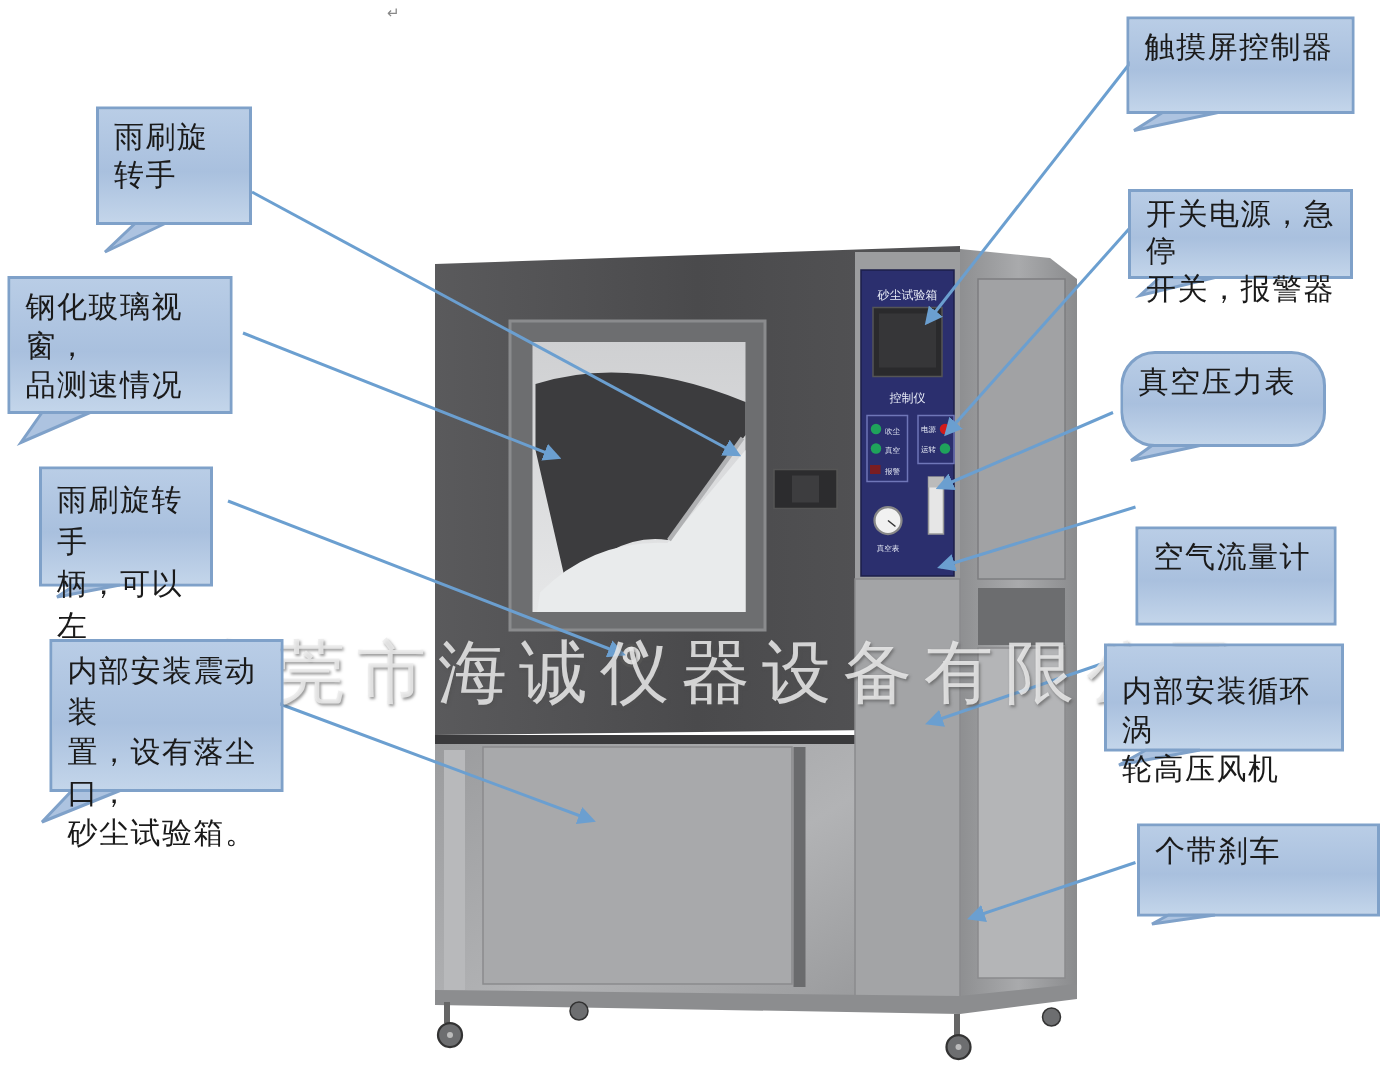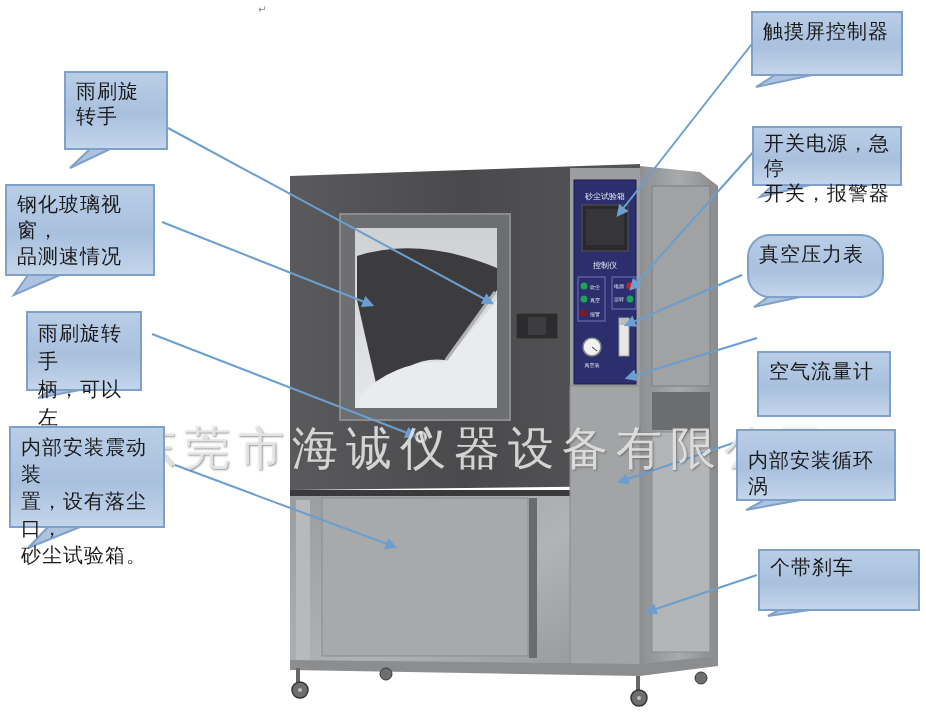--- a/index.html
+++ b/index.html
@@ -180,21 +180,21 @@
   <div class="callout" style="left:5px;top:184px;width:150px;height:92px;padding-top:5px;line-height:26px;">
     <div>钢化玻璃视窗，</div>
     <div>品测速情况</div>
   </div>
 
   <div class="callout" style="left:26px;top:311px;width:116px;height:80px;padding-top:6px;line-height:28px;">
     <div>雨刷旋转手</div>
     <div>柄，可以左</div>
   </div>
 
-  <div class="callout" style="left:9px;top:426px;width:156px;height:102px;padding-top:6px;line-height:27px;">
+  <div class="callout" style="left:33px;top:426px;width:156px;height:102px;padding-top:6px;line-height:27px;">
     <div>内部安装震动装</div>
     <div>置，设有落尘口，</div>
     <div>砂尘试验箱。</div>
   </div>
 
   <div class="callout" style="left:751px;top:11px;width:152px;height:65px;">
     <div>触摸屏控制器</div>
   </div>
 
   <div class="callout" style="left:752px;top:126px;width:150px;height:60px;padding-top:4px;font-family:Liberation Mono, monospace;">
@@ -205,19 +205,20 @@
   <div class="callout" style="left:747px;top:234px;width:137px;height:64px;border-radius:23px;">
     <div>真空压力表</div>
   </div>
 
   <div class="callout" style="left:757px;top:324px;width:134px;height:66px;margin-top:27px;">
     <div>空气流量计</div>
   </div>
 
   <div class="callout" style="left:736px;top:429px;width:160px;height:72px;padding-top:16px;line-height:26px;">
     <div>内部安装循环涡</div>
+    <div>轮高压风机</div>
   </div>
 
   <div class="callout" style="left:758px;top:549px;width:162px;height:62px;padding-top:4px;">
     <div>个带刹车</div>
   </div>
 
 </div>
 
 </body></html>

